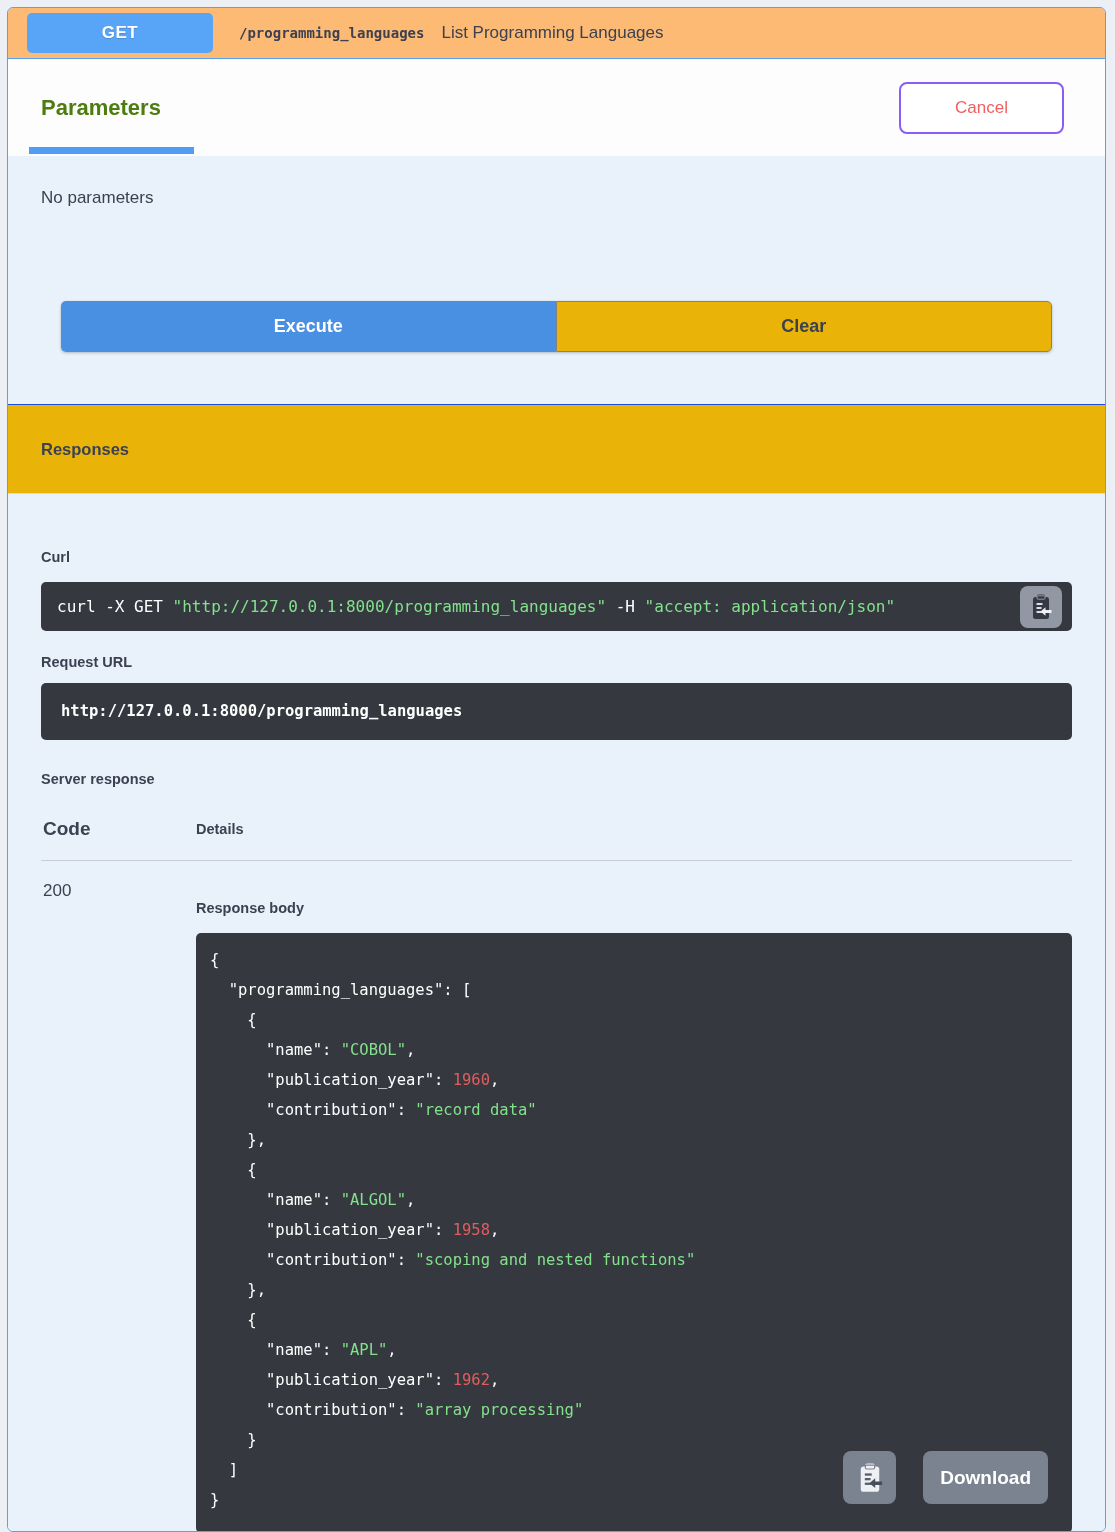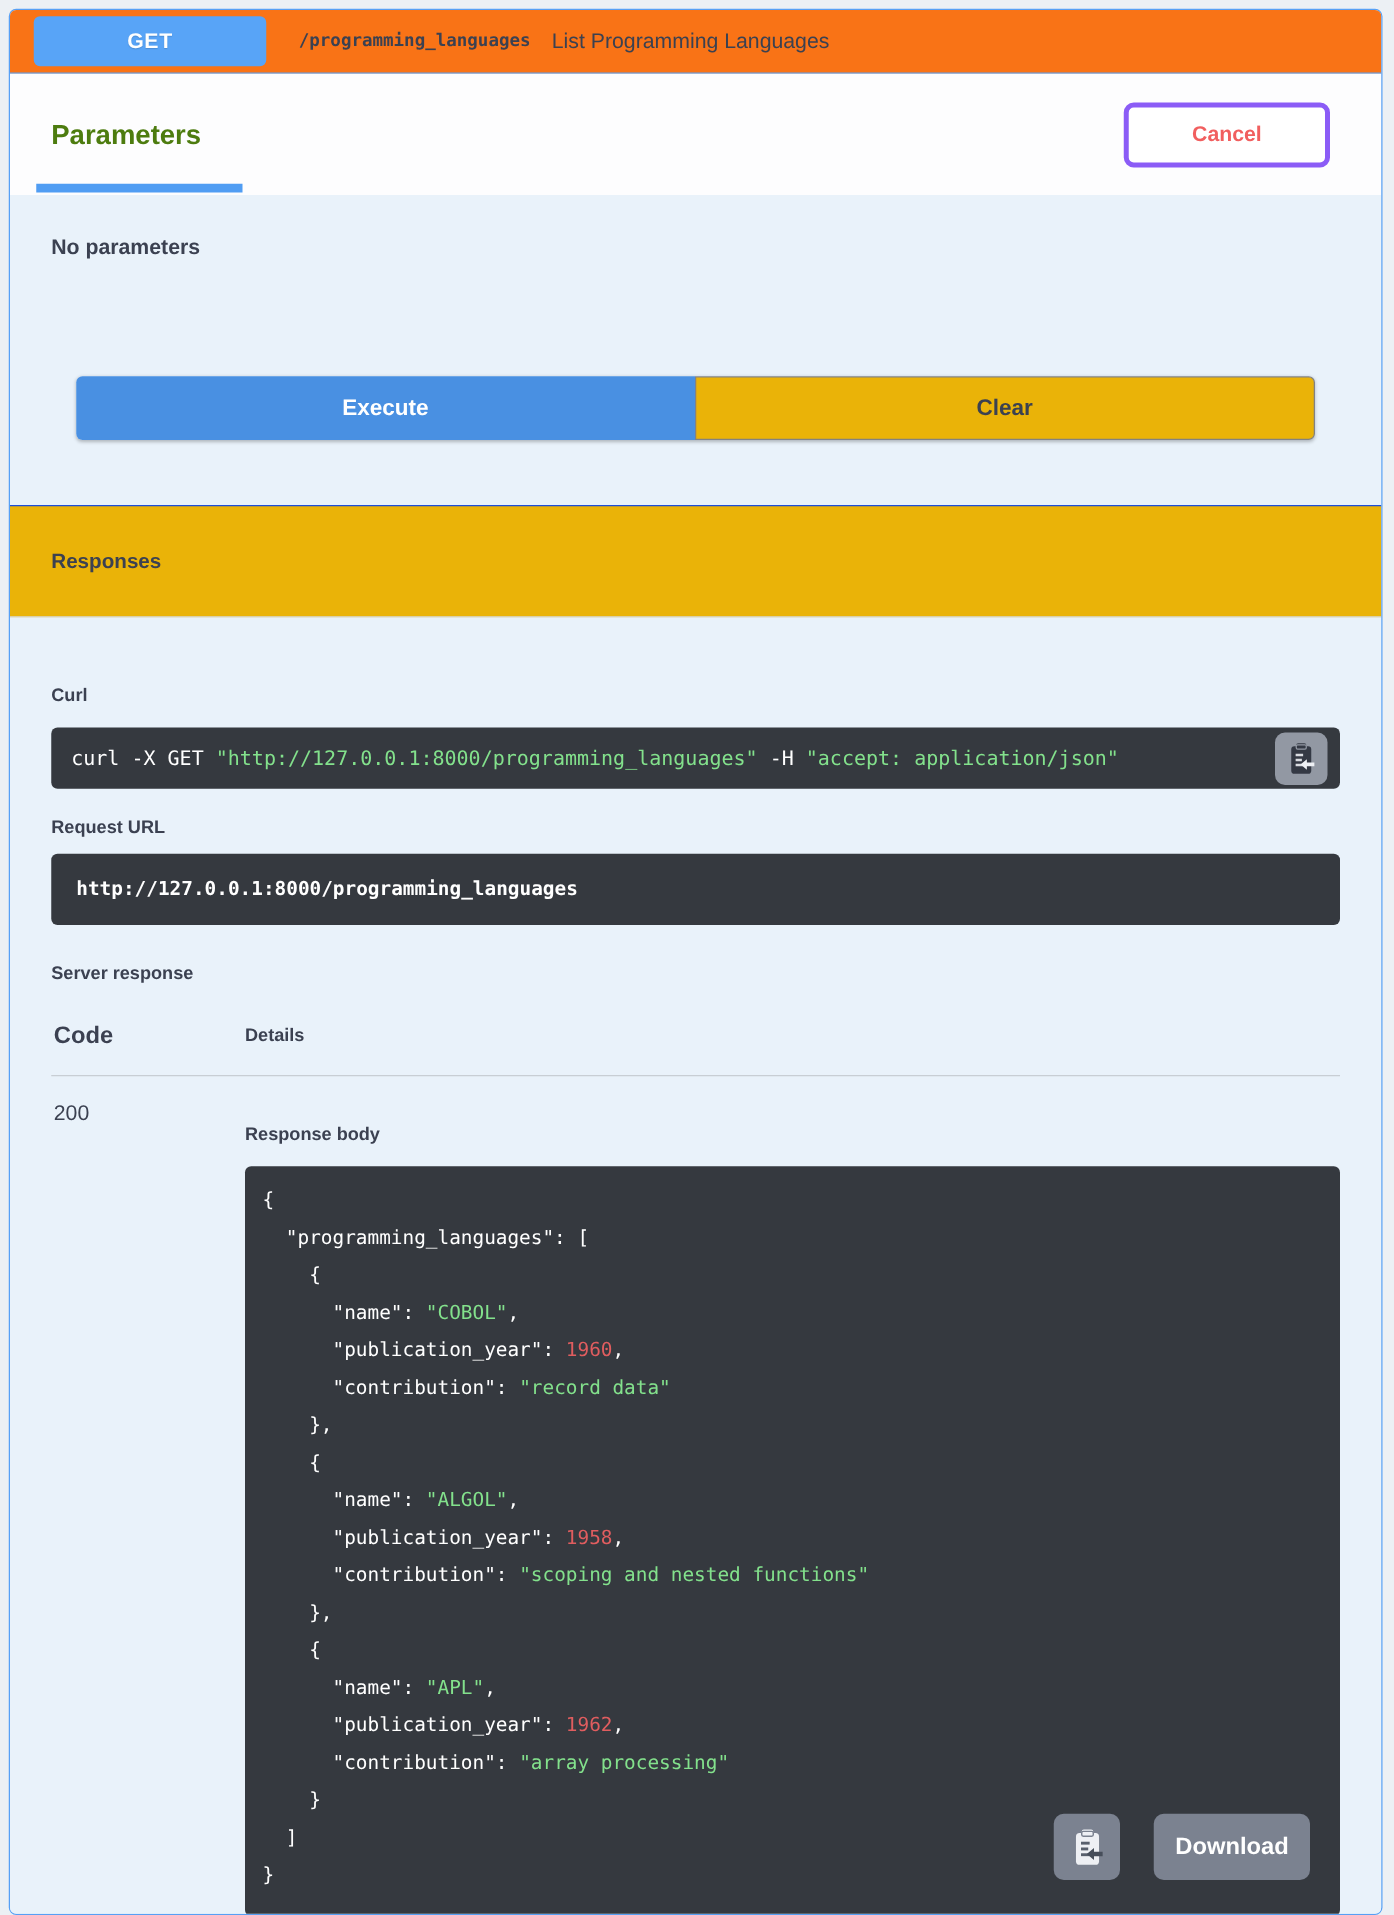--- a/index.html
+++ b/index.html
@@ -11,21 +11,21 @@
     -webkit-font-smoothing:antialiased;
   }
   .opblock{
     position:absolute;left:7px;top:7px;width:1099px;height:1525px;
     border:1.5px solid #57a0f5;border-radius:6px;
     background:#e9f2fa;overflow:hidden;box-sizing:border-box;
   }
   
   .summary{
     height:50px;display:flex;align-items:center;
-    background:#f97316;border-bottom:1.5px solid #57a0f5;
+    background:#fdba74;border-bottom:1.5px solid #57a0f5;
     padding:0 12px;cursor:pointer;
   }
   .method-badge{
     width:186px;height:40px;border-radius:5px;background:#58a4f7;
     color:#fff;font-weight:bold;font-size:17px;
     display:flex;align-items:center;justify-content:center;
     text-shadow:0 1px 1px rgba(0,0,0,.15);letter-spacing:.5px;
     flex:0 0 auto;margin-left:7px;
   }
   .summary-path{
@@ -39,26 +39,26 @@
     display:flex;align-items:center;justify-content:space-between;
     padding:0 41px 0 33px;box-sizing:border-box;
   }
   .tab-title{font-size:22px;font-weight:bold;color:#4d7c0f;}
   .tab-underline{
     position:absolute;left:21px;bottom:2px;width:165px;height:7px;
     background:#509df3;
   }
   .cancel-btn{
     width:165px;height:52px;border-radius:8px;background:#fff;
-    border:4px solid #8b5cf6;color:#f15f5f;font-weight:bold;font-size:17px;
+    border:2px solid #8b5cf6;color:#f15f5f;font-weight:normal;font-size:17px;
     font-family:"Liberation Sans",sans-serif;cursor:pointer;
   }
   
   .params-body{background:#e9f2fa;padding:32px 33px 52px 33px;}
-  .no-params{font-size:17px;color:#3b4151;font-weight:bold;}
+  .no-params{font-size:17px;color:#3b4151;}
   .exec-row{
     display:flex;margin:93px 20px 0 20px;height:51px;
     box-shadow:0 1px 3px rgba(0,0,0,.25);border-radius:5px;
   }
   .execute-btn{
     flex:1;background:#4990e2;color:#fff;font-weight:bold;font-size:18px;
     border:none;border-radius:5px 0 0 5px;cursor:pointer;
     font-family:"Liberation Sans",sans-serif;
   }
   .clear-btn{

